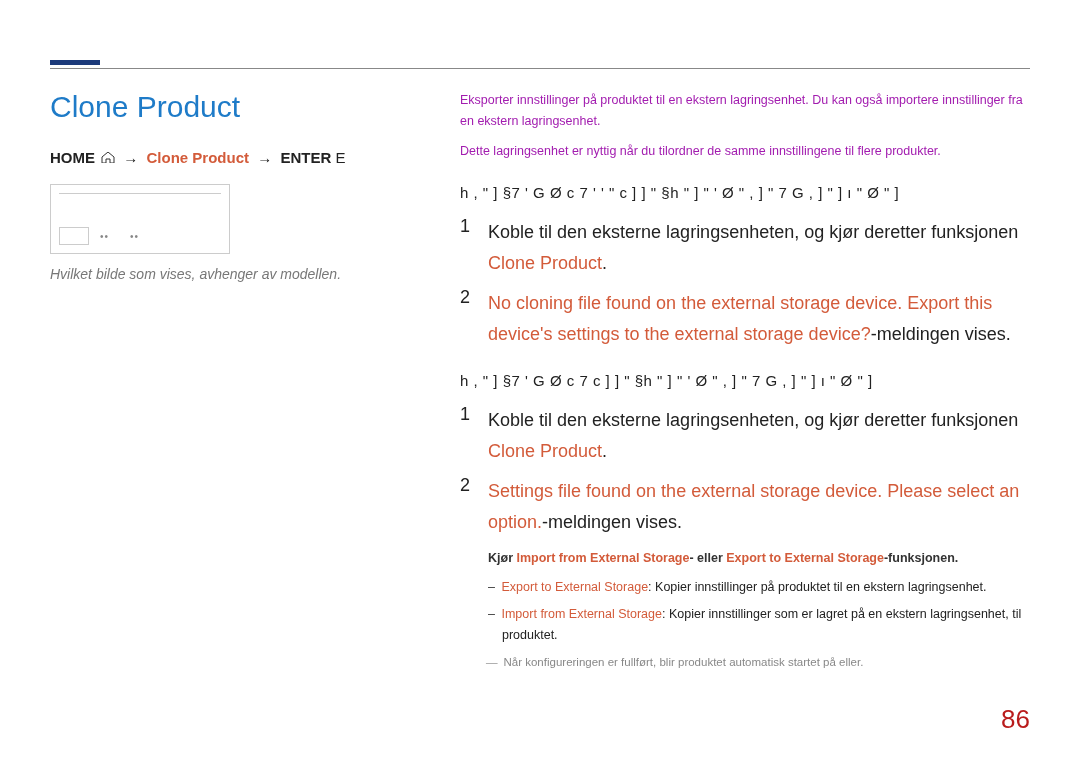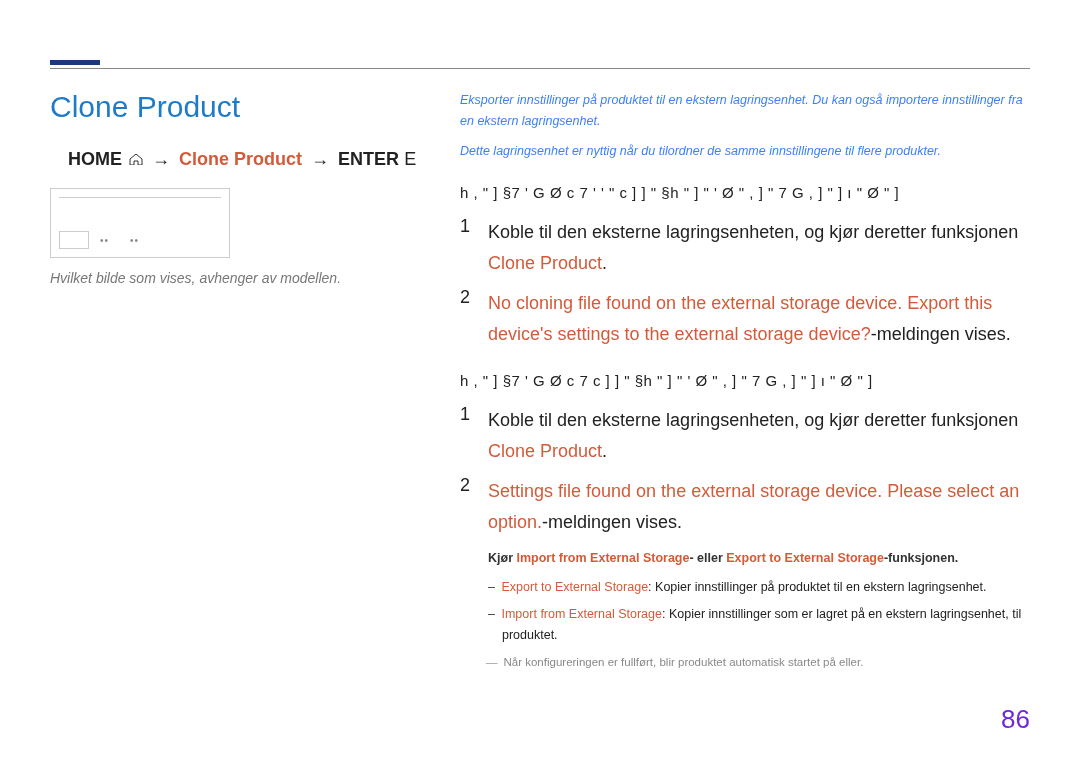--- a/index.html
+++ b/index.html
@@ -54,24 +54,23 @@
     }
     
     .page-title {
       font-size: 30px;
       color: #1e7bc8;
       font-weight: 400;
       margin-bottom: 25px;
     }
     
     .breadcrumb {
-      font-size: 18px;
+      font-size: 15px;
       color: #222222;
       margin-bottom: 18px;
-      margin-left: 18px;
     }
     
     .breadcrumb .bc-item {
       font-weight: 600;
     }
     
     .breadcrumb .highlight {
       color: #d35b3a;
       font-weight: 600;
     }
@@ -139,22 +138,21 @@
     }
     
     .image-caption {
       font-size: 14px;
       color: #777777;
       font-style: italic;
     }
     
     .right-col p {
       margin-bottom: 8px;
-      color: #3b82f6;
-      font-style: italic;
+      color: #a21caf;
     }
     
     .garbled-heading {
       font-size: 15px;
       color: #222222;
       margin-top: 18px;
       margin-bottom: 12px;
       letter-spacing: 0.5px;
       font-weight: 400;
     }
@@ -223,21 +221,21 @@
     
     .dark-text {
       color: #222222;
     }
     
     .page-number {
       position: absolute;
       bottom: 28px;
       right: 50px;
       font-size: 26px;
-      color: #6d28d9;
+      color: #b91c1c;
       font-weight: 300;
     }
   </style>
 </head>
 <body>
 
 <div class="top-accent"></div>
 <div class="top-divider"></div>
 
 <div class="content">

